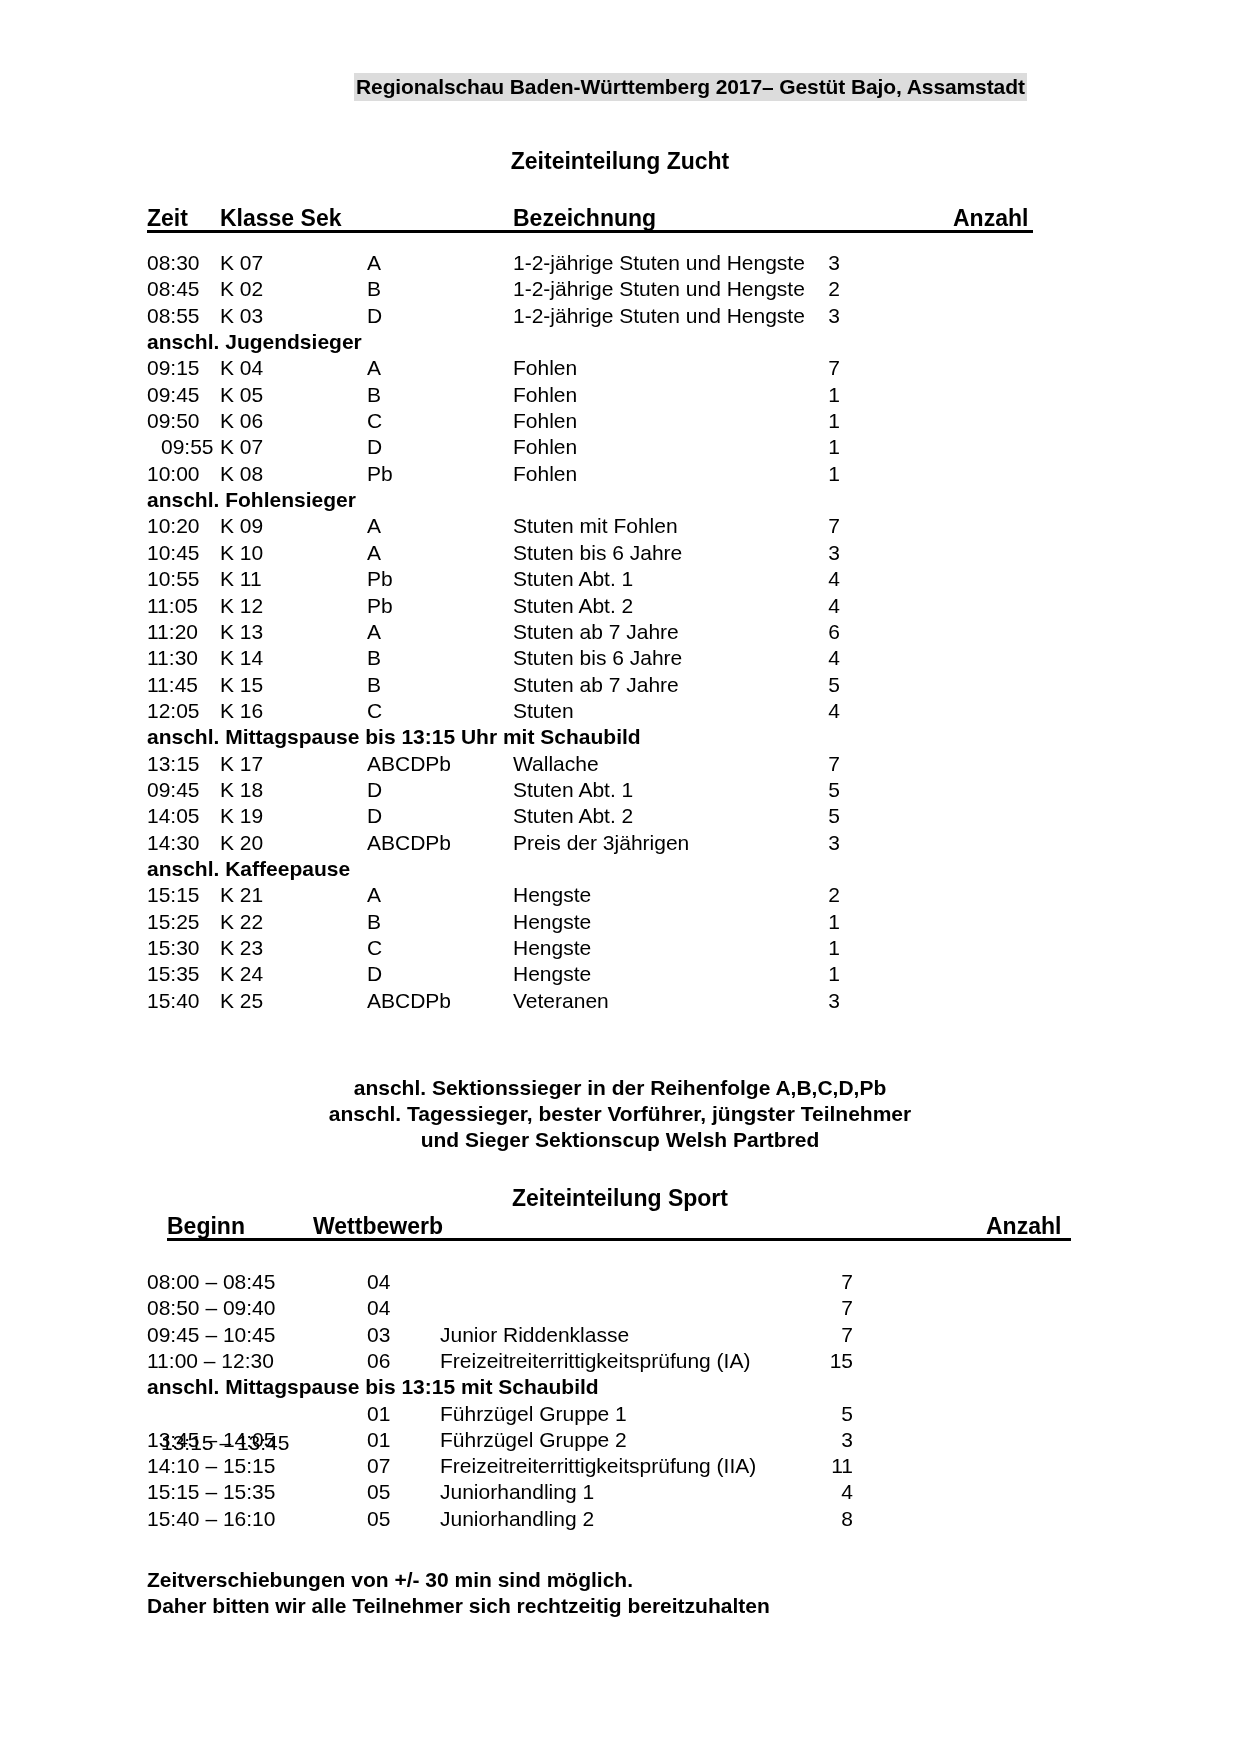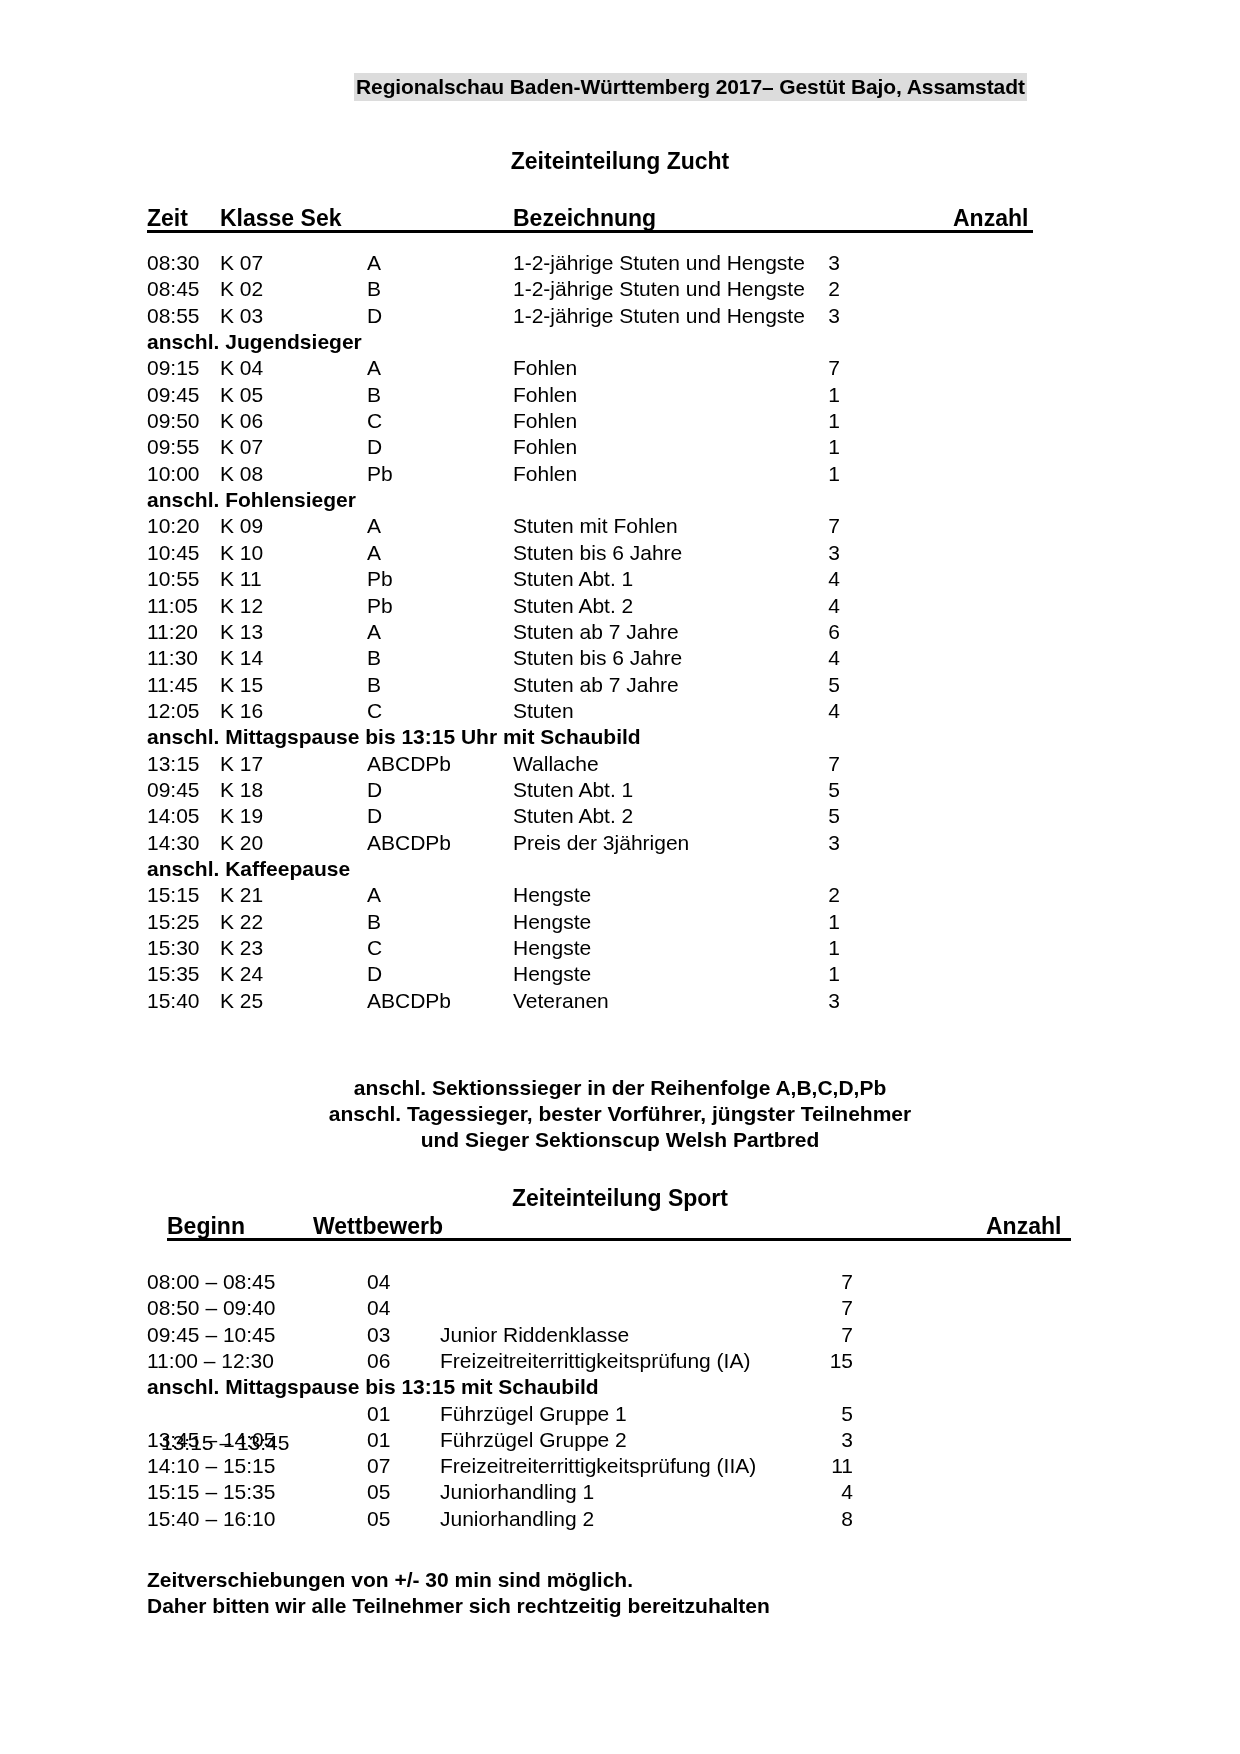--- a/index.html
+++ b/index.html
@@ -72,21 +72,21 @@
       <span class="num" style="right: 200px;">1</span>
     </div>
     <div class="row" style="top: 408px;">
       <span style="left: 147px;">09:50</span>
       <span style="left: 220px;">K 06</span>
       <span style="left: 367px;">C</span>
       <span style="left: 513px;">Fohlen</span>
       <span class="num" style="right: 200px;">1</span>
     </div>
     <div class="row" style="top: 434px;">
-      <span style="left: 147px;">09:55</span>
+      <span style="left: 161px;">09:55</span>
       <span style="left: 220px;">K 07</span>
       <span style="left: 367px;">D</span>
       <span style="left: 513px;">Fohlen</span>
       <span class="num" style="right: 200px;">1</span>
     </div>
     <div class="row" style="top: 461px;">
       <span style="left: 147px;">10:00</span>
       <span style="left: 220px;">K 08</span>
       <span style="left: 367px;">Pb</span>
       <span style="left: 513px;">Fohlen</span>

